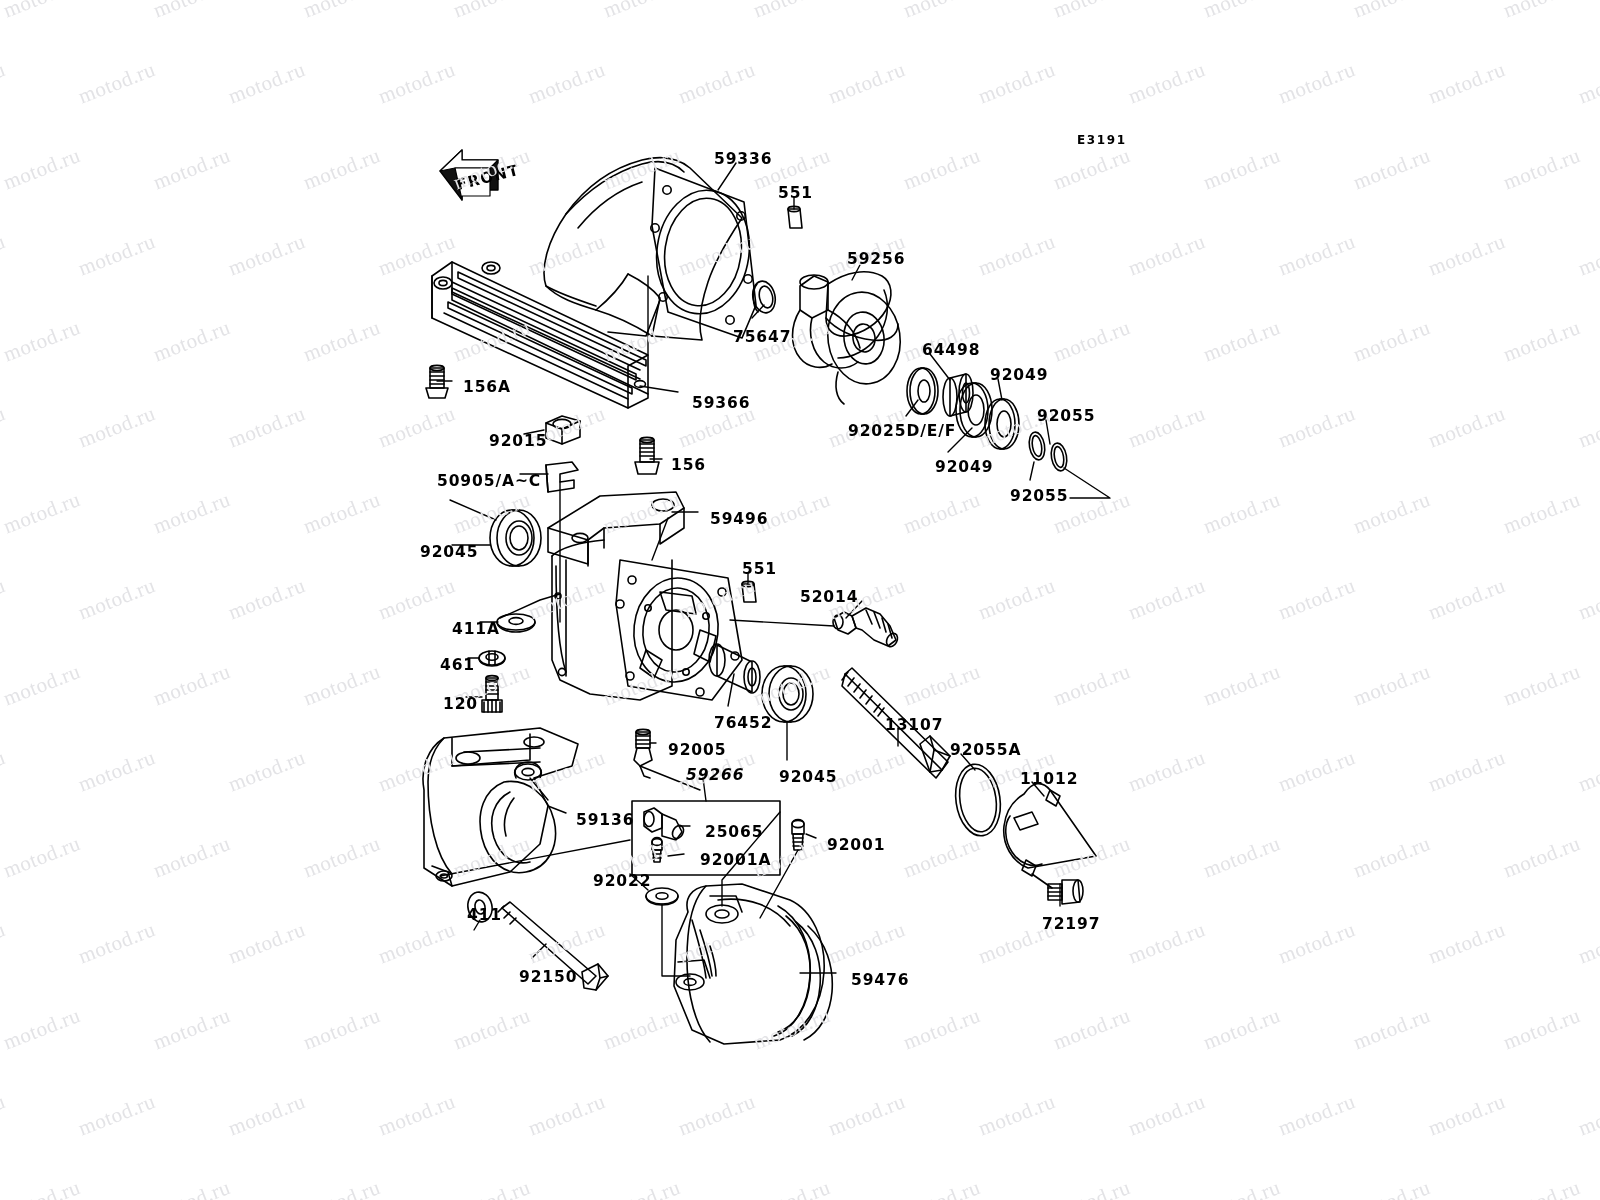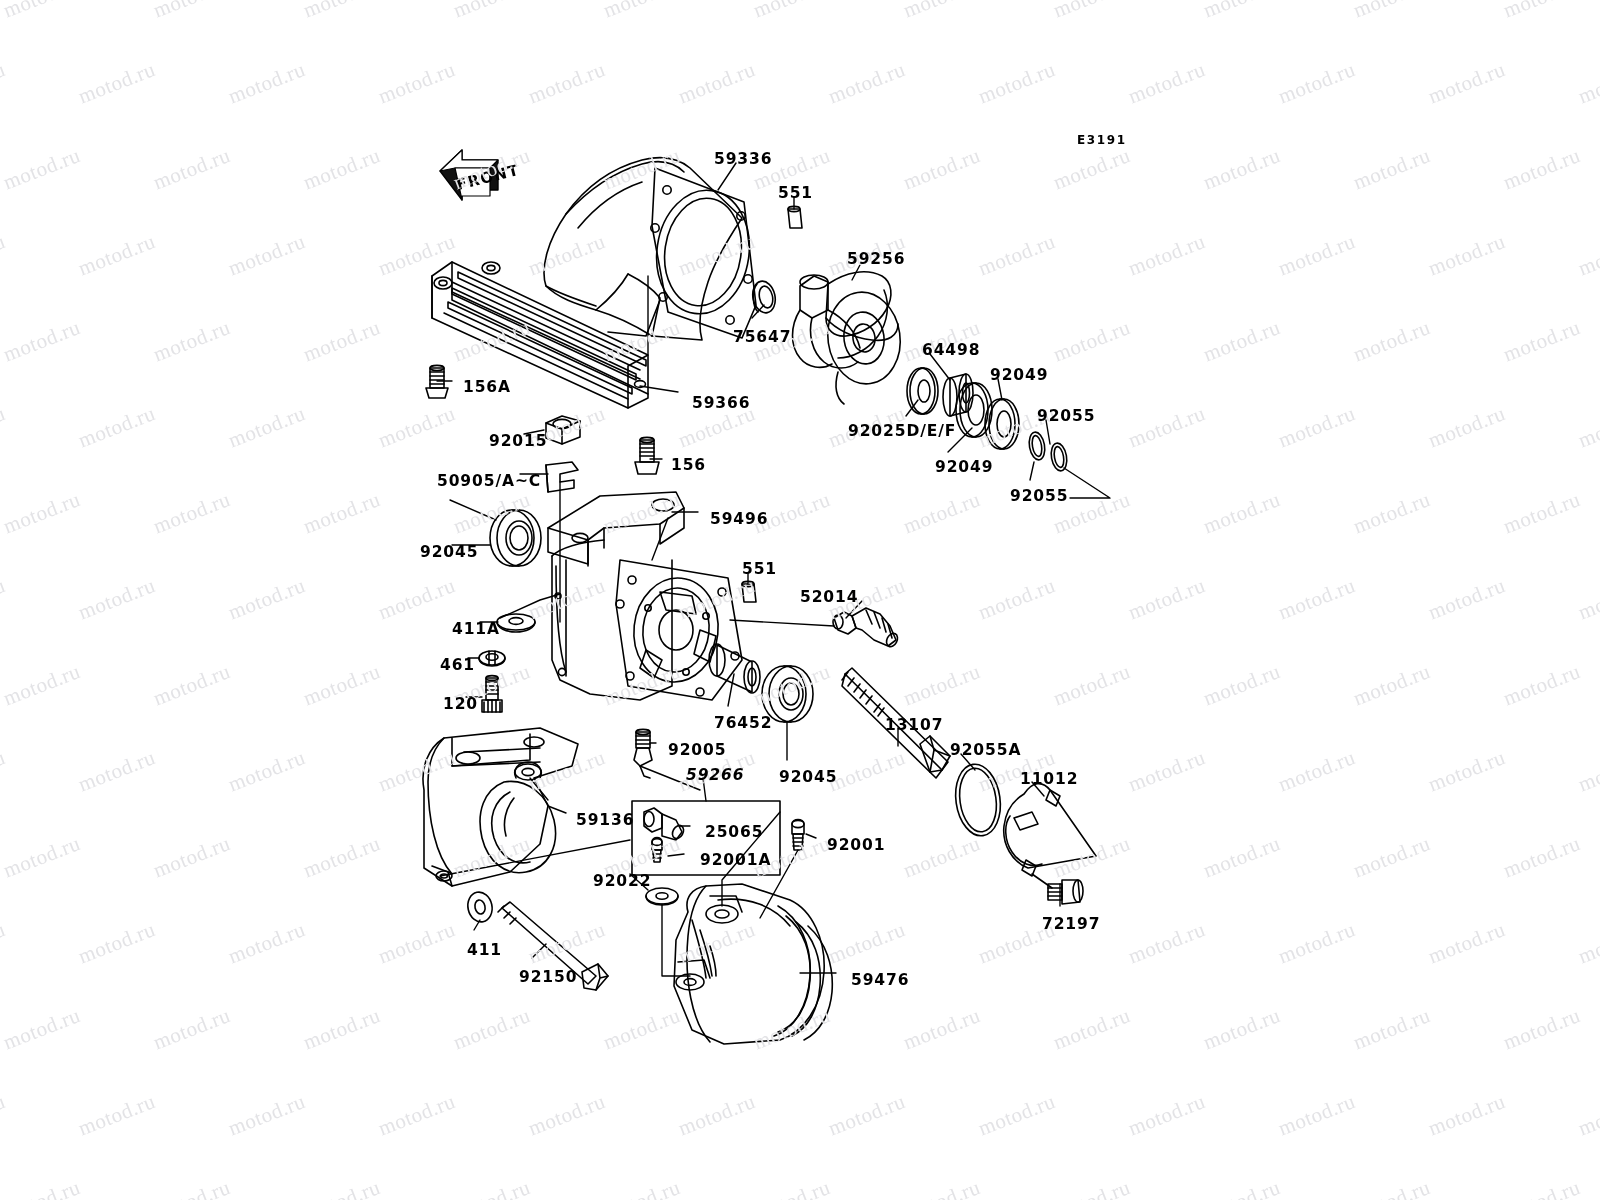--- a/index.html
+++ b/index.html
@@ -661,20 +661,20 @@
       <div class="lbl" style="left: 950px; top: 743px;">92055A</div>
       <div class="lbl" style="left: 1020px; top: 772px;">11012</div>
       <div class="lbl" style="left: 1042px; top: 917px;">72197</div>
       <div class="lbl" style="left: 668px; top: 743px;">92005</div>
       <div class="lbl" style="left: 686px; top: 768px; font-style: italic;">59266</div>
       <div class="lbl" style="left: 705px; top: 825px;">25065</div>
       <div class="lbl" style="left: 700px; top: 853px;">92001A</div>
       <div class="lbl" style="left: 827px; top: 838px;">92001</div>
       <div class="lbl" style="left: 576px; top: 813px;">59136</div>
       <div class="lbl" style="left: 593px; top: 874px;">92022</div>
-      <div class="lbl" style="left: 467px; top: 943px;">411</div>
+      <div class="lbl" style="left: 467px; top: 908px;">411</div>
       <div class="lbl" style="left: 519px; top: 970px;">92150</div>
       <div class="lbl" style="left: 851px; top: 973px;">59476</div>
     </div>
 
   <div class="code" style="left:1077px;top:133px;">E3191</div>
 
 </div>
 
 </body></html>

